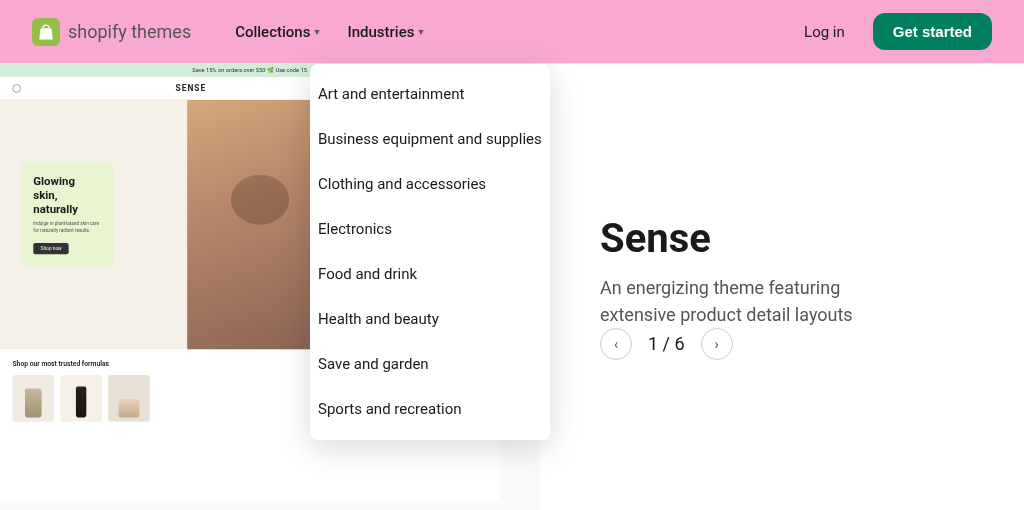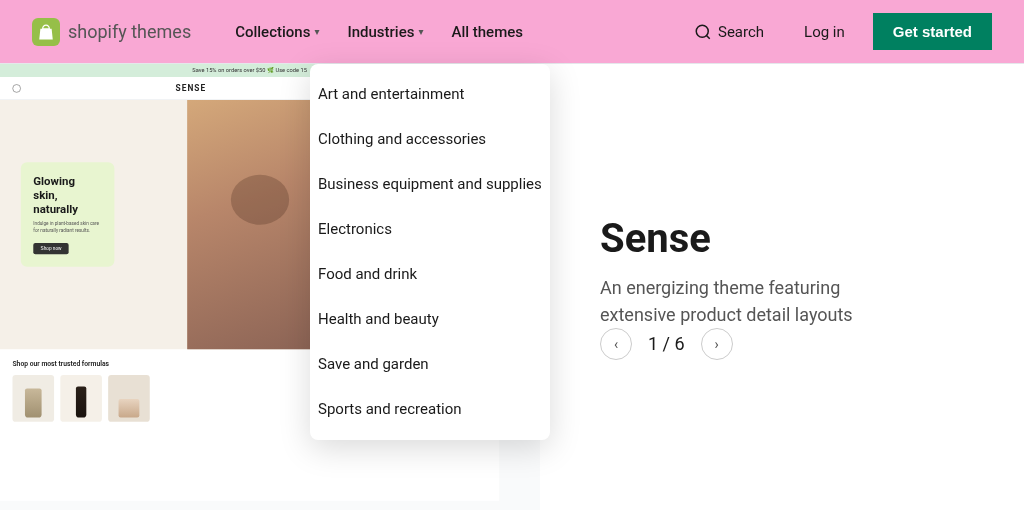--- a/index.html
+++ b/index.html
@@ -94,21 +94,21 @@
       color: #1a1a1a;
       cursor: pointer;
       padding: 8px 12px;
       border-radius: 6px;
     }
 
     .get-started-btn {
       background: #008060;
       color: #fff;
       border: none;
-      border-radius: 0;
+      border-radius: 12px;
       padding: 10px 20px;
       font-size: 15px;
       font-weight: 600;
       cursor: pointer;
       white-space: nowrap;
     }
 
     
     .dropdown-menu {
       position: absolute;
@@ -422,45 +422,35 @@
 
   <nav class="nav">
     <div class="nav-item">
       <span>Collections</span>
       <span class="chevron">▾</span>
     </div>
     <div class="nav-item active">
       <span>Industries</span>
       <span class="chevron">▾</span>
     </div>
-    <div class="nav-item">
-      <span>All themes</span>
-    </div>
   </nav>
 
   <div class="nav-right">
-    <div class="search-btn">
-      <svg width="18" height="18" viewBox="0 0 24 24" fill="none" stroke="#1a1a1a" stroke-width="2">
-        <circle cx="11" cy="11" r="8"></circle>
-        <path d="M21 21l-4.35-4.35"></path>
-      </svg>
-      <span>Search</span>
-    </div>
     <div class="login-btn">
       <span>Log in</span>
     </div>
     <button class="get-started-btn">Get started</button>
   </div>
 </header>
 
 <div class="dropdown-menu">
 
 <div class="dropdown-item">Art and entertainment</div>
+    <div class="dropdown-item">Business equipment and supplies</div>
     <div class="dropdown-item">Clothing and accessories</div>
-    <div class="dropdown-item">Business equipment and supplies</div>
     <div class="dropdown-item">Electronics</div>
     <div class="dropdown-item">Food and drink</div>
     <div class="dropdown-item">Health and beauty</div>
     <div class="dropdown-item">Save and garden</div>
     <div class="dropdown-item">Sports and recreation</div>
   </div>
 
 <div class="main">
 
   <div class="theme-preview">

